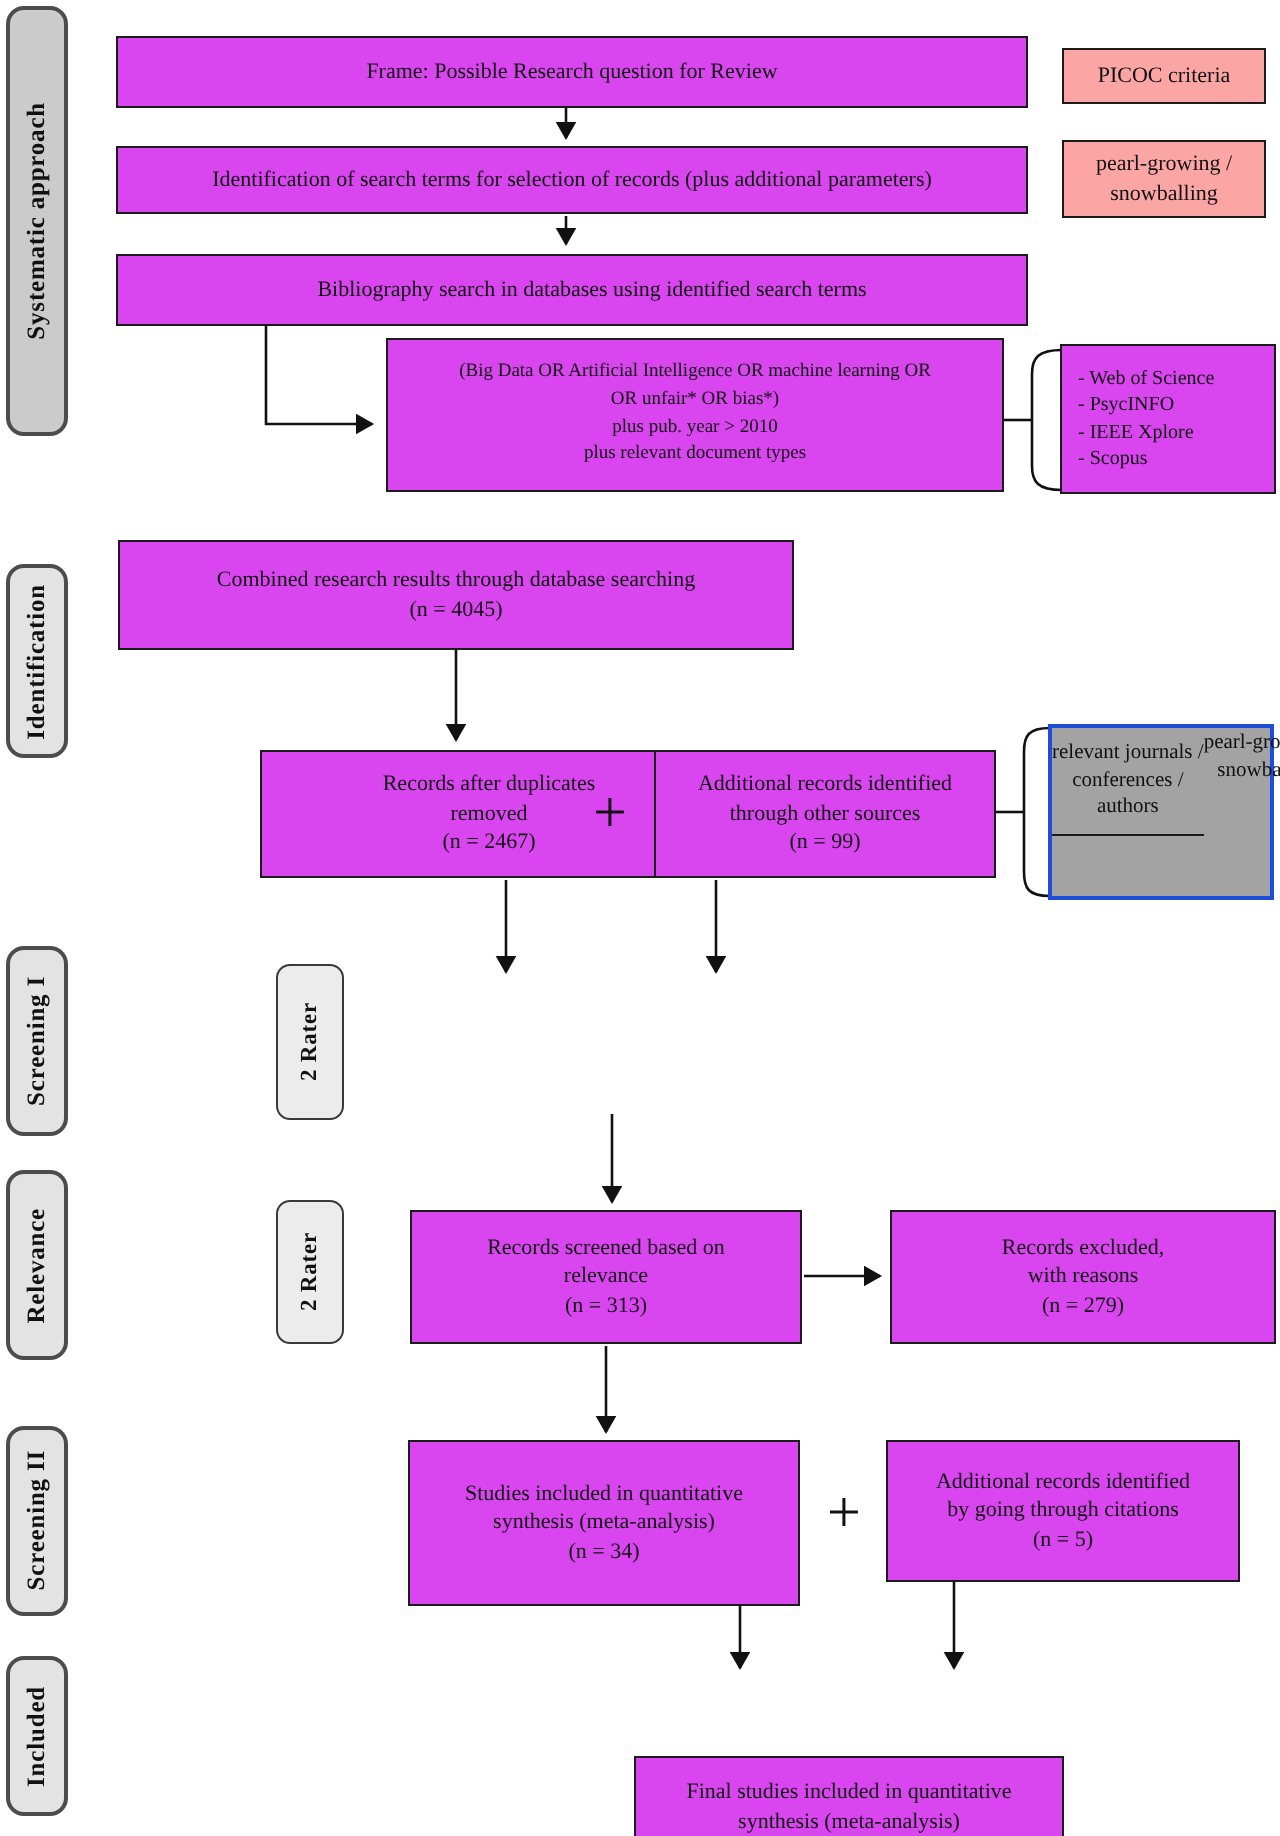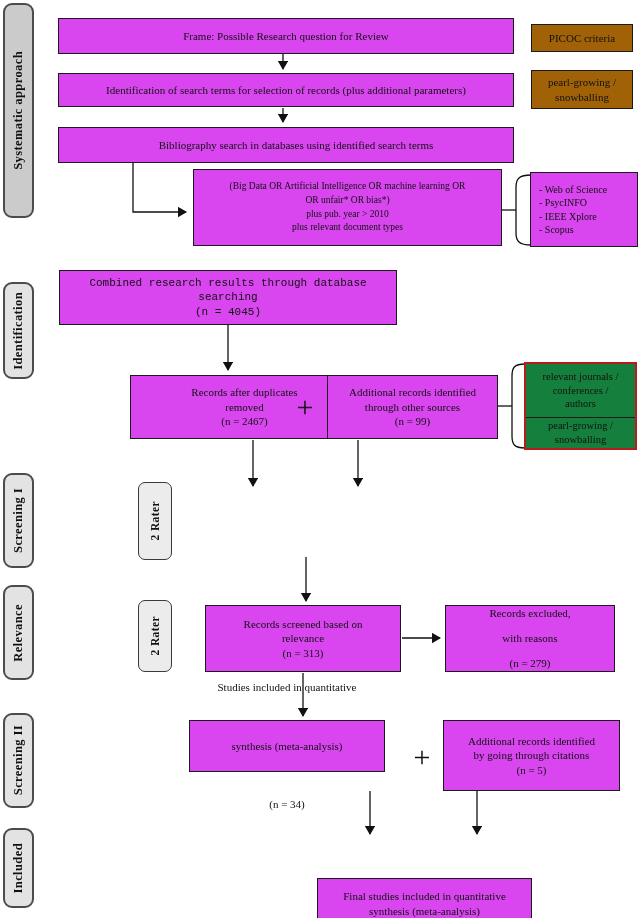--- a/index.html
+++ b/index.html
@@ -3,33 +3,33 @@
 <meta charset="utf-8">
 <style>
   html,body{margin:0;padding:0;background:#fff;}
   .canvas{position:relative;width:640px;height:918px;background:#fff;
           font-family:"Liberation Serif", serif;color:#111;overflow:hidden;}
   svg.overlay{position:absolute;left:0;top:0;width:640px;height:918px;pointer-events:none;}
   .box{position:absolute;background:#d946ef;border:1.5px solid #1b1b1b;display:flex;
        flex-direction:column;align-items:center;justify-content:center;
        text-align:center;font-size:11px;line-height:1.32;box-sizing:border-box;}
   .box span{display:block;}
-  .graybox{background:#a16207;}
+  .graybox{background:#fca5a5;}
   .query{font-size:9.5px;line-height:1.45;}
   .dbbox{align-items:flex-start;text-align:left;padding-left:8px;font-size:10px;line-height:1.35;}
   .side-label{position:absolute;background:#e3e3e3;border:2px solid #4c4c4c;border-radius:9px;
               display:flex;align-items:center;justify-content:center;box-sizing:border-box;}
   .side-label.dark{background:#cbcbcb;}
   .vtext{writing-mode:vertical-rl;transform:rotate(180deg);font-weight:bold;
          font-size:12.5px;letter-spacing:0.4px;white-space:nowrap;}
   .rater{position:absolute;background:#ececec;border:1.5px solid #3a3a3a;border-radius:7px;
          display:flex;align-items:center;justify-content:center;box-sizing:border-box;}
   .rater .vtext{font-size:11.5px;}
-  .sources{position:absolute;box-sizing:border-box;border:2px solid #b91c1c;background:#15803d;
-           display:flex;flex-direction:column;}
+  .sources{position:absolute;box-sizing:border-box;border:2px solid #1d4ed8;background:#a3a3a3;
+           display:flex;flex-direction:row;}
   .sources .sect{flex:none;display:flex;flex-direction:column;align-items:center;justify-content:center;
            text-align:center;font-size:10.5px;line-height:1.3;}
   .sources .sect.upper{height:53px;border-bottom:1.5px solid #1b1b1b;}
   .sources .sect.lower{height:30px;}
   .plus{position:absolute;font-size:30px;font-weight:400;color:#111;
         display:flex;align-items:center;justify-content:center;}
 </style>
 </head>
 <body>
 
@@ -92,46 +92,46 @@
   </div>
   <div class="box" style="left:58px;top:127px;width:456px;height:36px;padding-left:20px;">
     <span>Bibliography search in databases using identified search terms</span>
   </div>
   <div class="box query" style="left:193px;top:169px;width:309px;height:77px;">
     <span>(Big Data OR Artificial Intelligence OR machine learning OR</span>
     <span>OR unfair* OR bias*)</span>
     <span>plus pub. year &gt; 2010</span>
     <span>plus relevant document types</span>
   </div>
-  <div class="box" style="left:59px;top:270px;width:338px;height:55px;font-family:Liberation Mono, monospace;">
+  <div class="box" style="left:59px;top:270px;width:338px;height:55px;">
     <span>Combined research results through database searching</span>
     <span>(n = 4045)</span>
   </div>
   <div class="box" style="left:90px;top:375px;width:229px;height:64px;margin-left:40px;">
     <span>Records after duplicates</span>
     <span>removed</span>
     <span>(n = 2467)</span>
   </div>
   <div class="plus" style="left:291px;top:393px;width:28px;height:28px;">+</div>
   <div class="box" style="left:327px;top:375px;width:171px;height:64px;">
     <span>Additional records identified</span>
     <span>through other sources</span>
     <span>(n = 99)</span>
   </div>
   <div class="box" style="left:205px;top:605px;width:196px;height:67px;">
     <span>Records screened based on</span>
     <span>relevance</span>
     <span>(n = 313)</span>
   </div>
-  <div class="box" style="left:445px;top:605px;width:170px;height:67px;justify-content:space-between;">
+  <div class="box" style="left:445px;top:605px;width:193px;height:67px;">
     <span>Records excluded,</span>
     <span>with reasons</span>
     <span>(n = 279)</span>
   </div>
-  <div class="box" style="left:189px;top:720px;width:196px;height:52px;gap:44px;">
+  <div class="box" style="left:204px;top:720px;width:196px;height:83px;">
     <span>Studies included in quantitative</span>
     <span>synthesis (meta-analysis)</span>
     <span>(n = 34)</span>
   </div>
   <div class="plus" style="left:408px;top:743px;width:28px;height:28px;">+</div>
   <div class="box" style="left:443px;top:720px;width:177px;height:71px;">
     <span>Additional records identified</span>
     <span>by going through citations</span>
     <span>(n = 5)</span>
   </div>

